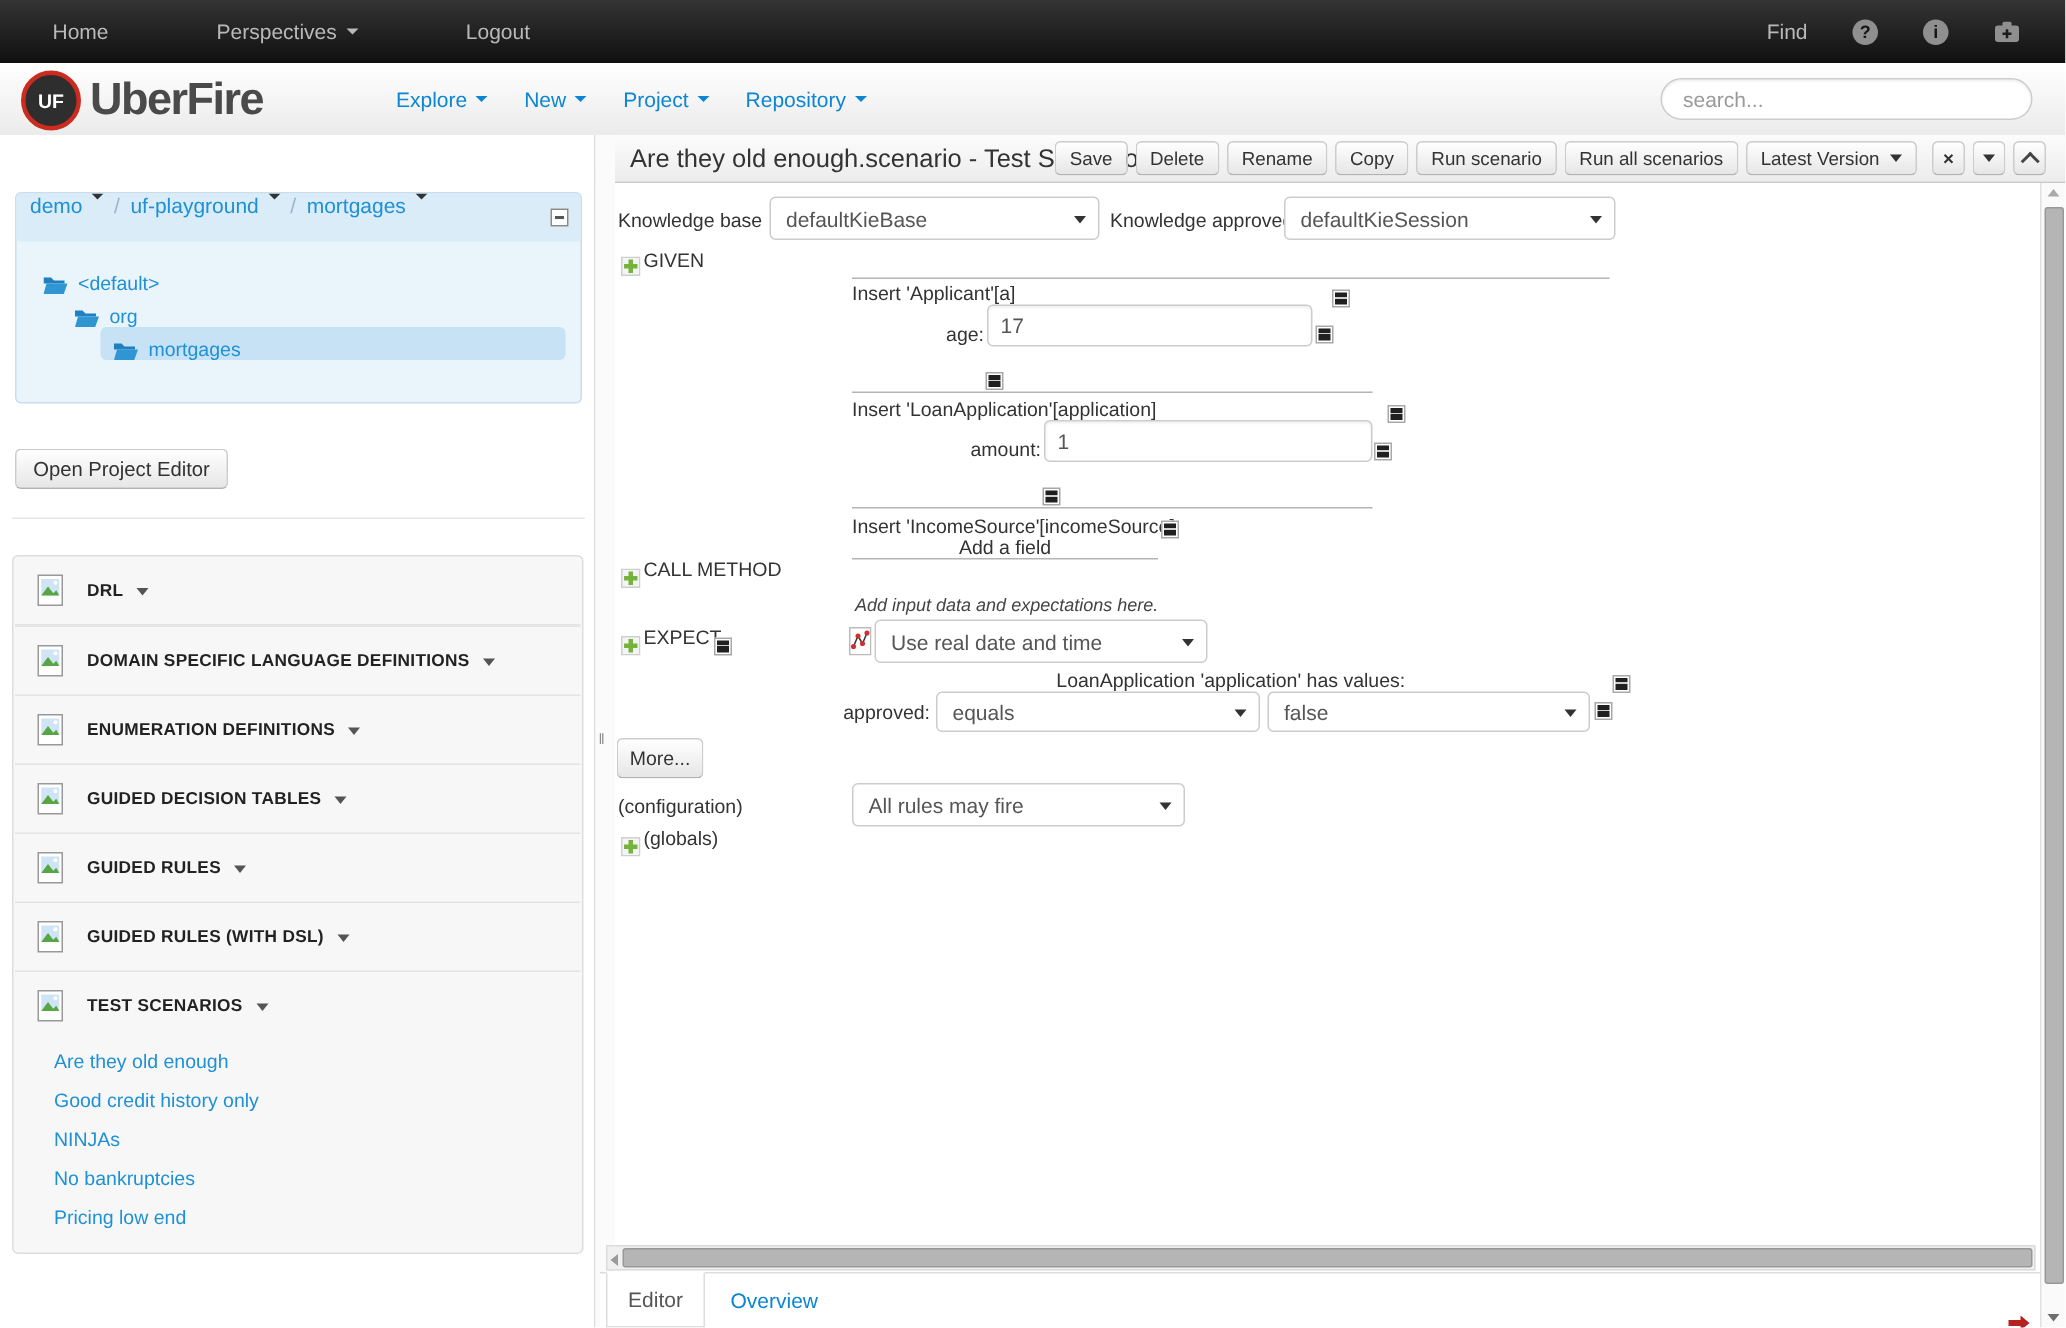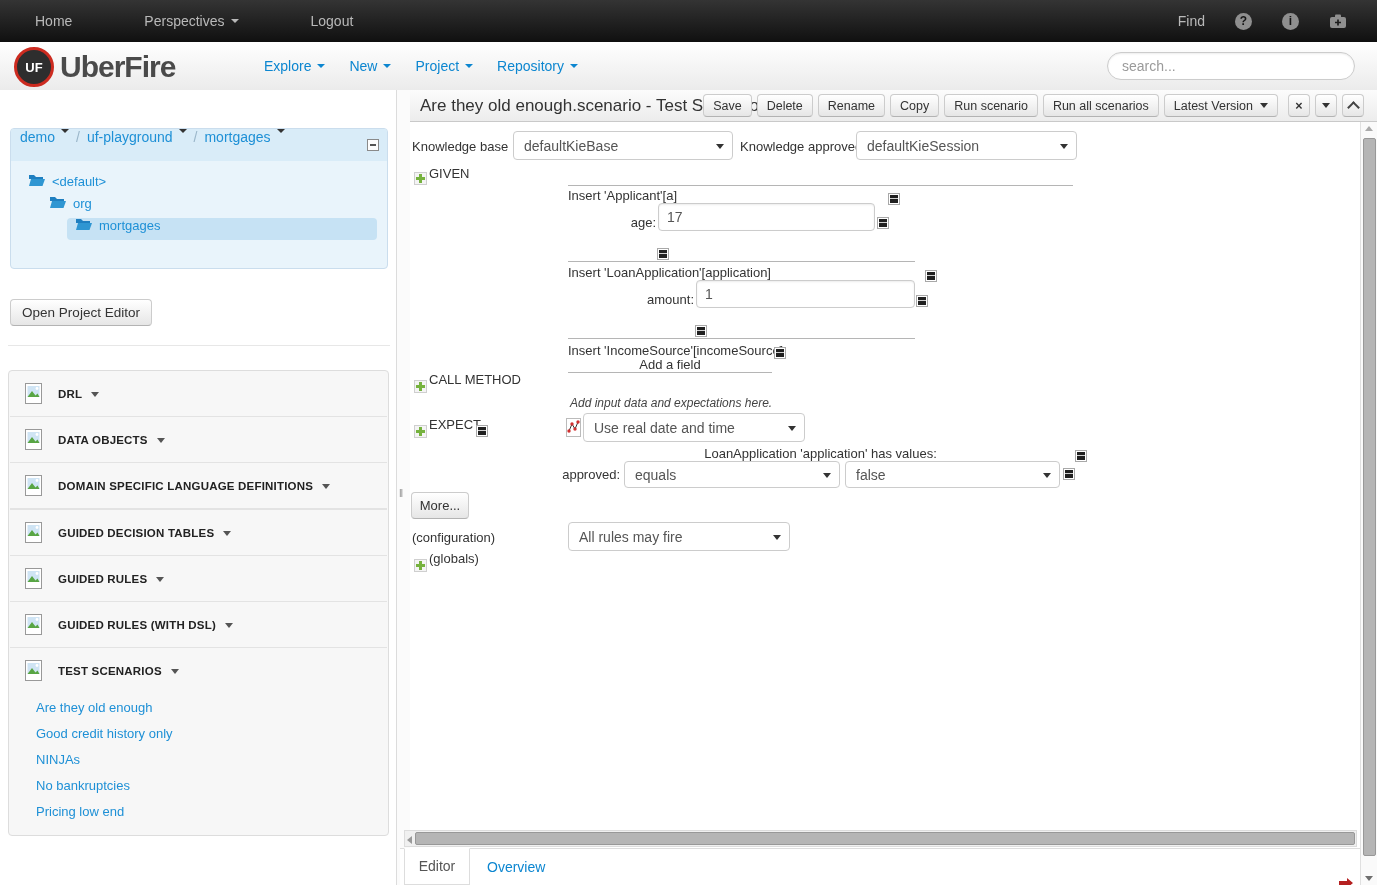--- a/index.html
+++ b/index.html
@@ -43,21 +43,21 @@
   .exp-card{position:absolute;left:10px;top:38px;width:378px;height:141px;border:1px solid #cadded;border-radius:4px;
     overflow:hidden;background:#e9f4fb;box-sizing:border-box;}
   .exp-bc{height:32px;background:#d9ecf8;display:flex;align-items:flex-start;padding-left:9px;font-size:14px;position:relative;}
   .bc-link{color:#1e90d6;cursor:pointer;}
   .bc-sep{color:#9ab6c9;margin:0 7px;}
   .bc-caret{display:inline-block;width:0;height:0;border-left:4px solid transparent;border-right:4px solid transparent;border-top:4px solid #333;margin-left:6px;}
   .minus-sq{position:absolute;right:8px;top:10px;width:12px;height:12px;border:1px solid #8a8a8a;background:#fdfdfd;
     display:flex;align-items:center;justify-content:center;cursor:pointer;box-sizing:border-box;}
   .minus-sq::before{content:"";width:6px;height:2px;background:#555;}
   .tree{padding-top:13px;font-size:13px;}
-  .tree-row{height:22px;display:flex;align-items:flex-start;gap:7px;color:#1e90d6;cursor:pointer;}
+  .tree-row{height:22px;display:flex;align-items:flex-end;gap:7px;color:#1e90d6;cursor:pointer;}
   .tree-sel{margin-left:56px;margin-right:10px;background:#c6e2f4;border-radius:4px;padding-left:9px;}
   .open-btn{position:absolute;left:10px;top:209px;width:142px;height:27px;font-size:13.5px;}
   .lp-divider{position:absolute;left:8px;top:255px;width:382px;height:1px;background:#e7e7e7;}
   .accordion{position:absolute;left:8px;top:280px;width:381px;border:1px solid #ddd;border-radius:4px;background:#f7f7f7;box-sizing:border-box;}
   .acc-row{height:45px;display:flex;align-items:center;padding-left:13px;cursor:pointer;}
   .acc-row + .acc-row, .acc-row + .ts-list{border-top:0;}
   .acc-sep{height:1px;background:#e3e3e3;margin:0 1px;}
   .acc-label{font-size:11.5px;font-weight:bold;color:#222;margin-left:12px;letter-spacing:.2px;}
   .acc-caret{display:inline-block;width:0;height:0;border-left:4px solid transparent;border-right:4px solid transparent;border-top:5px solid #555;margin-left:9px;margin-top:2px;}
   .ts-list{padding:2px 0 10px 27px;}
@@ -228,46 +228,46 @@
             <rect x="3.5" y="1.5" width="16" height="20" fill="#fff" stroke="#999"></rect>
             <rect x="5.5" y="4" width="12" height="11" fill="#cfe4f4"></rect>
             <path d="M5.5 15l4.5-6 3.5 4.5 2-2 2 3.5z" fill="#58a544"></path>
             <circle cx="15" cy="6.5" r="1.4" fill="#fff"></circle>
           </svg>
         </span>
       <span class="acc-label">DRL</span>
         <span class="acc-caret"></span>
     </div>
     <div class="acc-sep"></div>
-    <div class="acc-row">
-      <span style="display:flex;">
-          <svg width="24" height="24" viewBox="0 0 24 24">
-            <rect x="3.5" y="1.5" width="16" height="20" fill="#fff" stroke="#999"></rect>
-            <rect x="5.5" y="4" width="12" height="11" fill="#cfe4f4"></rect>
-            <path d="M5.5 15l4.5-6 3.5 4.5 2-2 2 3.5z" fill="#58a544"></path>
-            <circle cx="15" cy="6.5" r="1.4" fill="#fff"></circle>
-          </svg>
-        </span>
-      <span class="acc-label">DATA OBJECTS</span>
-        <span class="acc-caret"></span>
-    </div>
     <div class="acc-sep"></div>
     <div class="acc-row">
       <span style="display:flex;">
           <svg width="24" height="24" viewBox="0 0 24 24">
             <rect x="3.5" y="1.5" width="16" height="20" fill="#fff" stroke="#999"></rect>
             <rect x="5.5" y="4" width="12" height="11" fill="#cfe4f4"></rect>
             <path d="M5.5 15l4.5-6 3.5 4.5 2-2 2 3.5z" fill="#58a544"></path>
             <circle cx="15" cy="6.5" r="1.4" fill="#fff"></circle>
           </svg>
         </span>
       <span class="acc-label">DOMAIN SPECIFIC LANGUAGE DEFINITIONS</span>
         <span class="acc-caret"></span>
     </div>
     <div class="acc-sep"></div>
+    <div class="acc-row">
+      <span style="display:flex;">
+          <svg width="24" height="24" viewBox="0 0 24 24">
+            <rect x="3.5" y="1.5" width="16" height="20" fill="#fff" stroke="#999"></rect>
+            <rect x="5.5" y="4" width="12" height="11" fill="#cfe4f4"></rect>
+            <path d="M5.5 15l4.5-6 3.5 4.5 2-2 2 3.5z" fill="#58a544"></path>
+            <circle cx="15" cy="6.5" r="1.4" fill="#fff"></circle>
+          </svg>
+        </span>
+      <span class="acc-label">ENUMERATION DEFINITIONS</span>
+        <span class="acc-caret"></span>
+    </div>
     <div class="acc-sep"></div>
     <div class="acc-row">
       <span style="display:flex;">
           <svg width="24" height="24" viewBox="0 0 24 24">
             <rect x="3.5" y="1.5" width="16" height="20" fill="#fff" stroke="#999"></rect>
             <rect x="5.5" y="4" width="12" height="11" fill="#cfe4f4"></rect>
             <path d="M5.5 15l4.5-6 3.5 4.5 2-2 2 3.5z" fill="#58a544"></path>
             <circle cx="15" cy="6.5" r="1.4" fill="#fff"></circle>
           </svg>
         </span>

